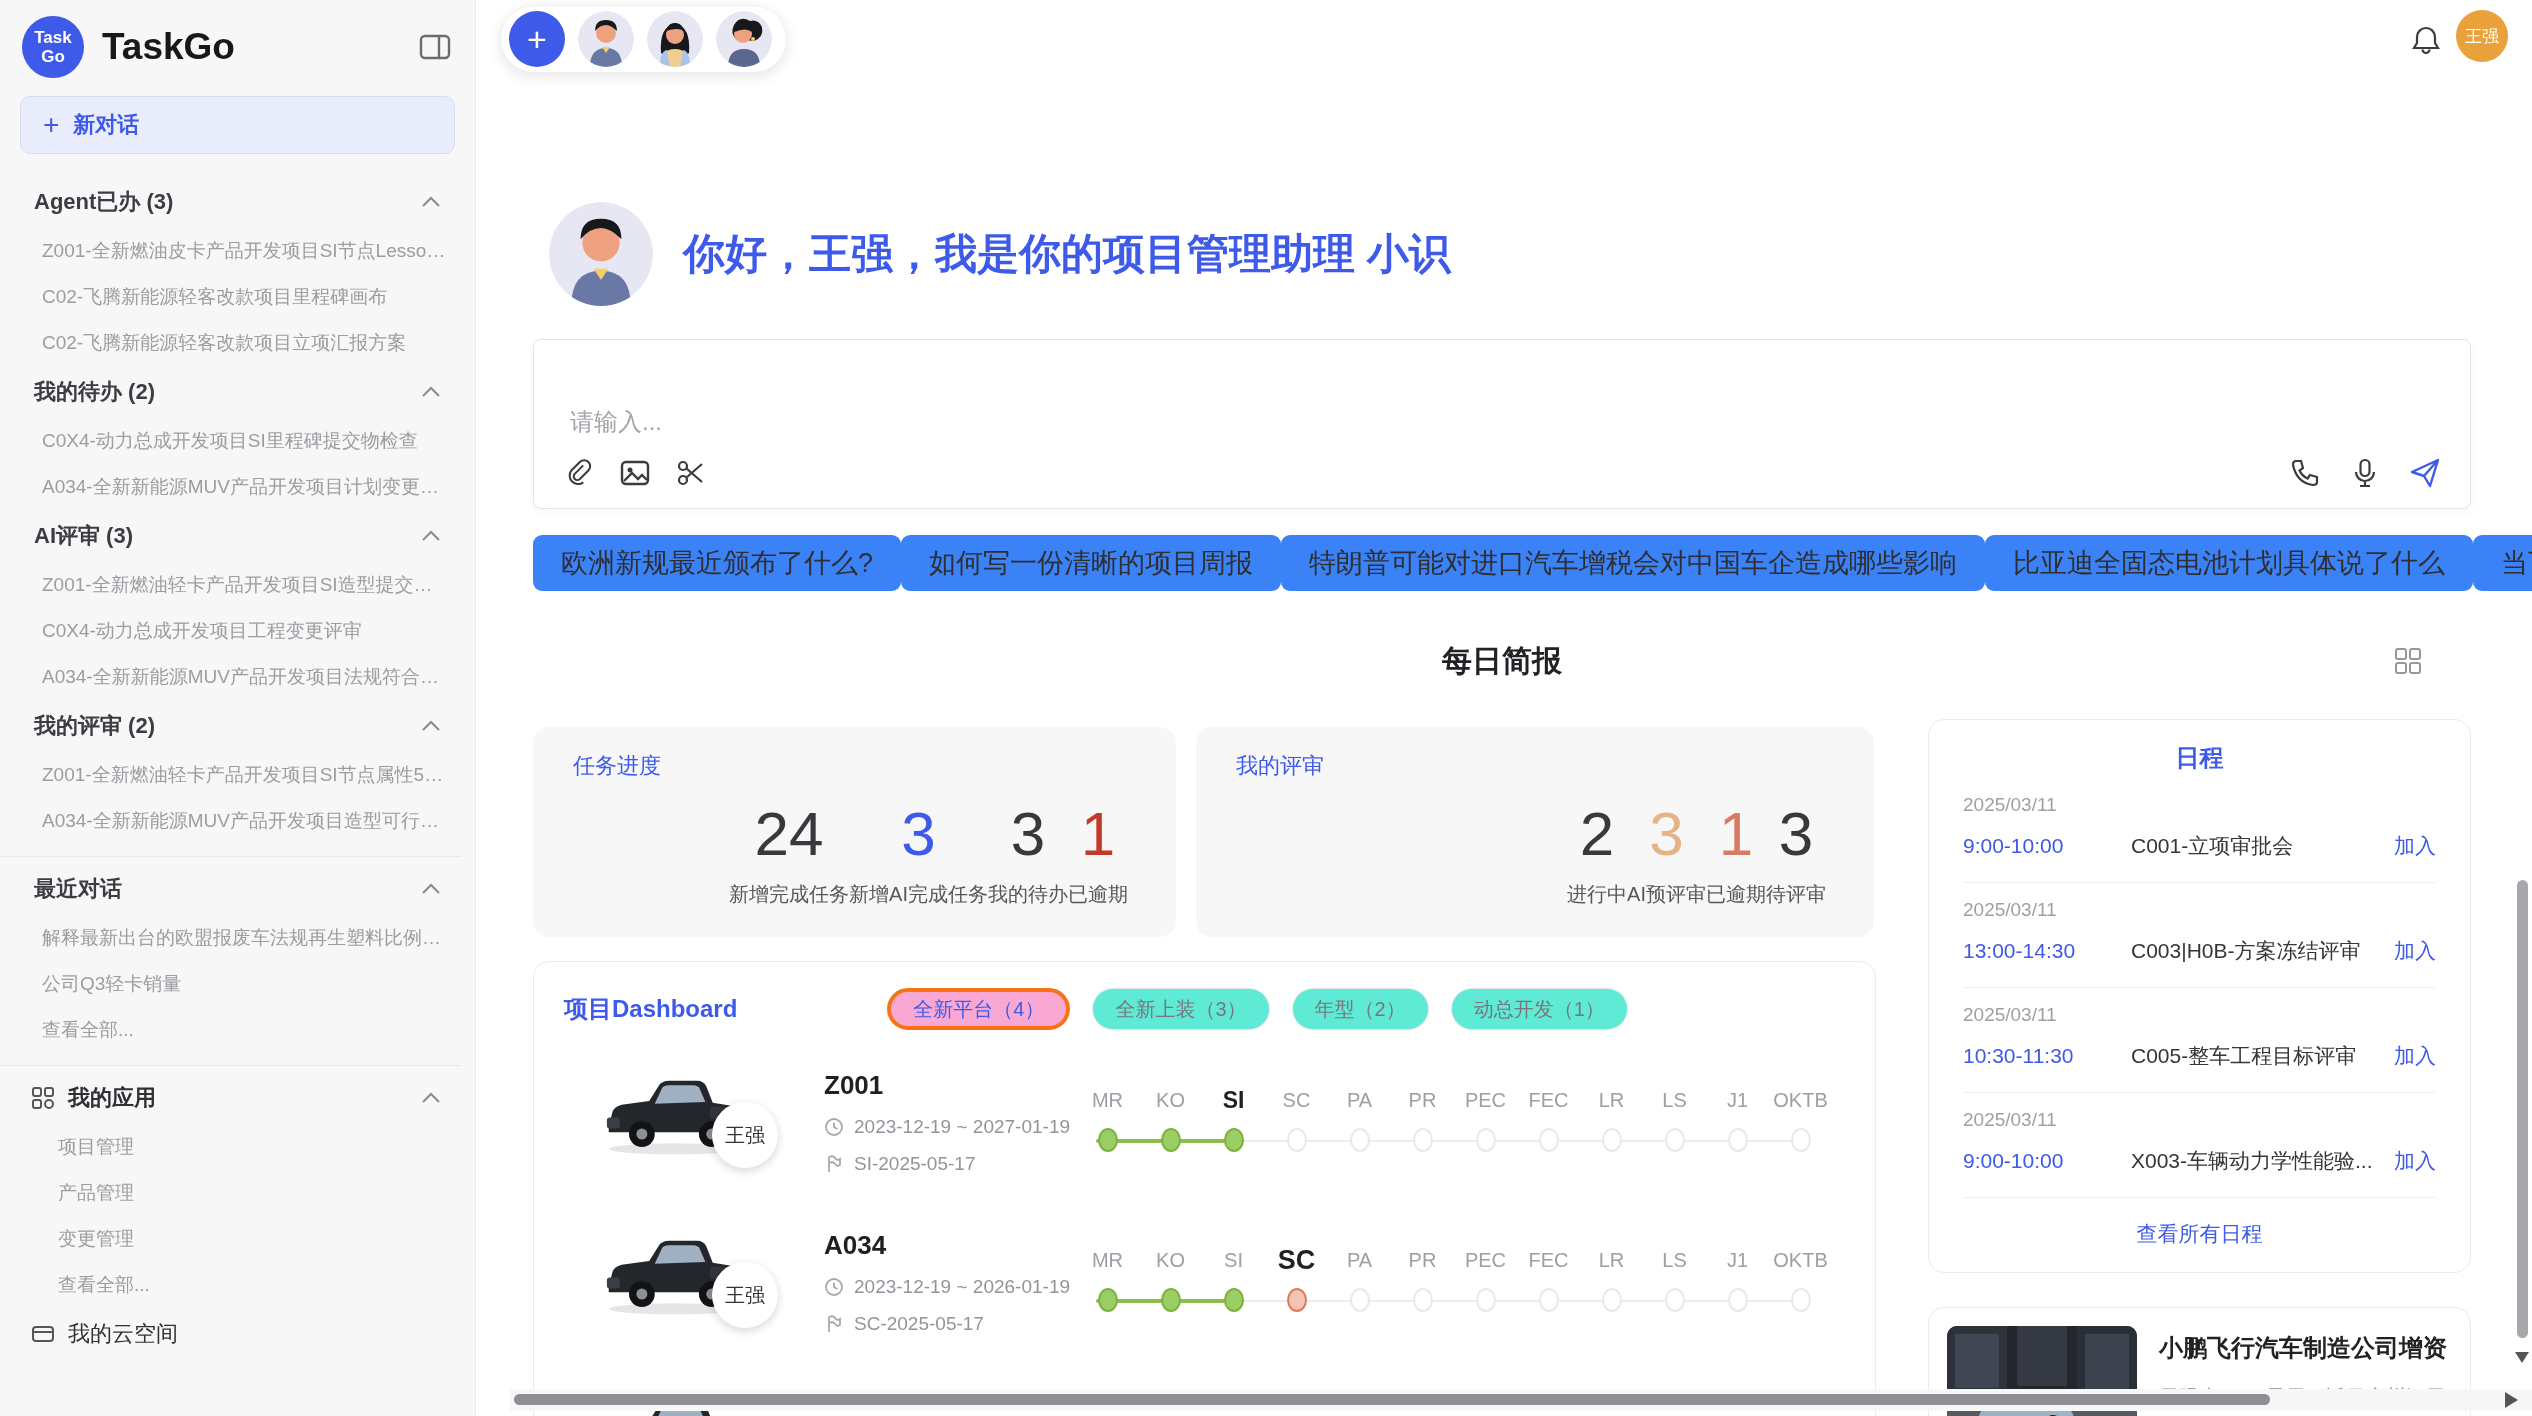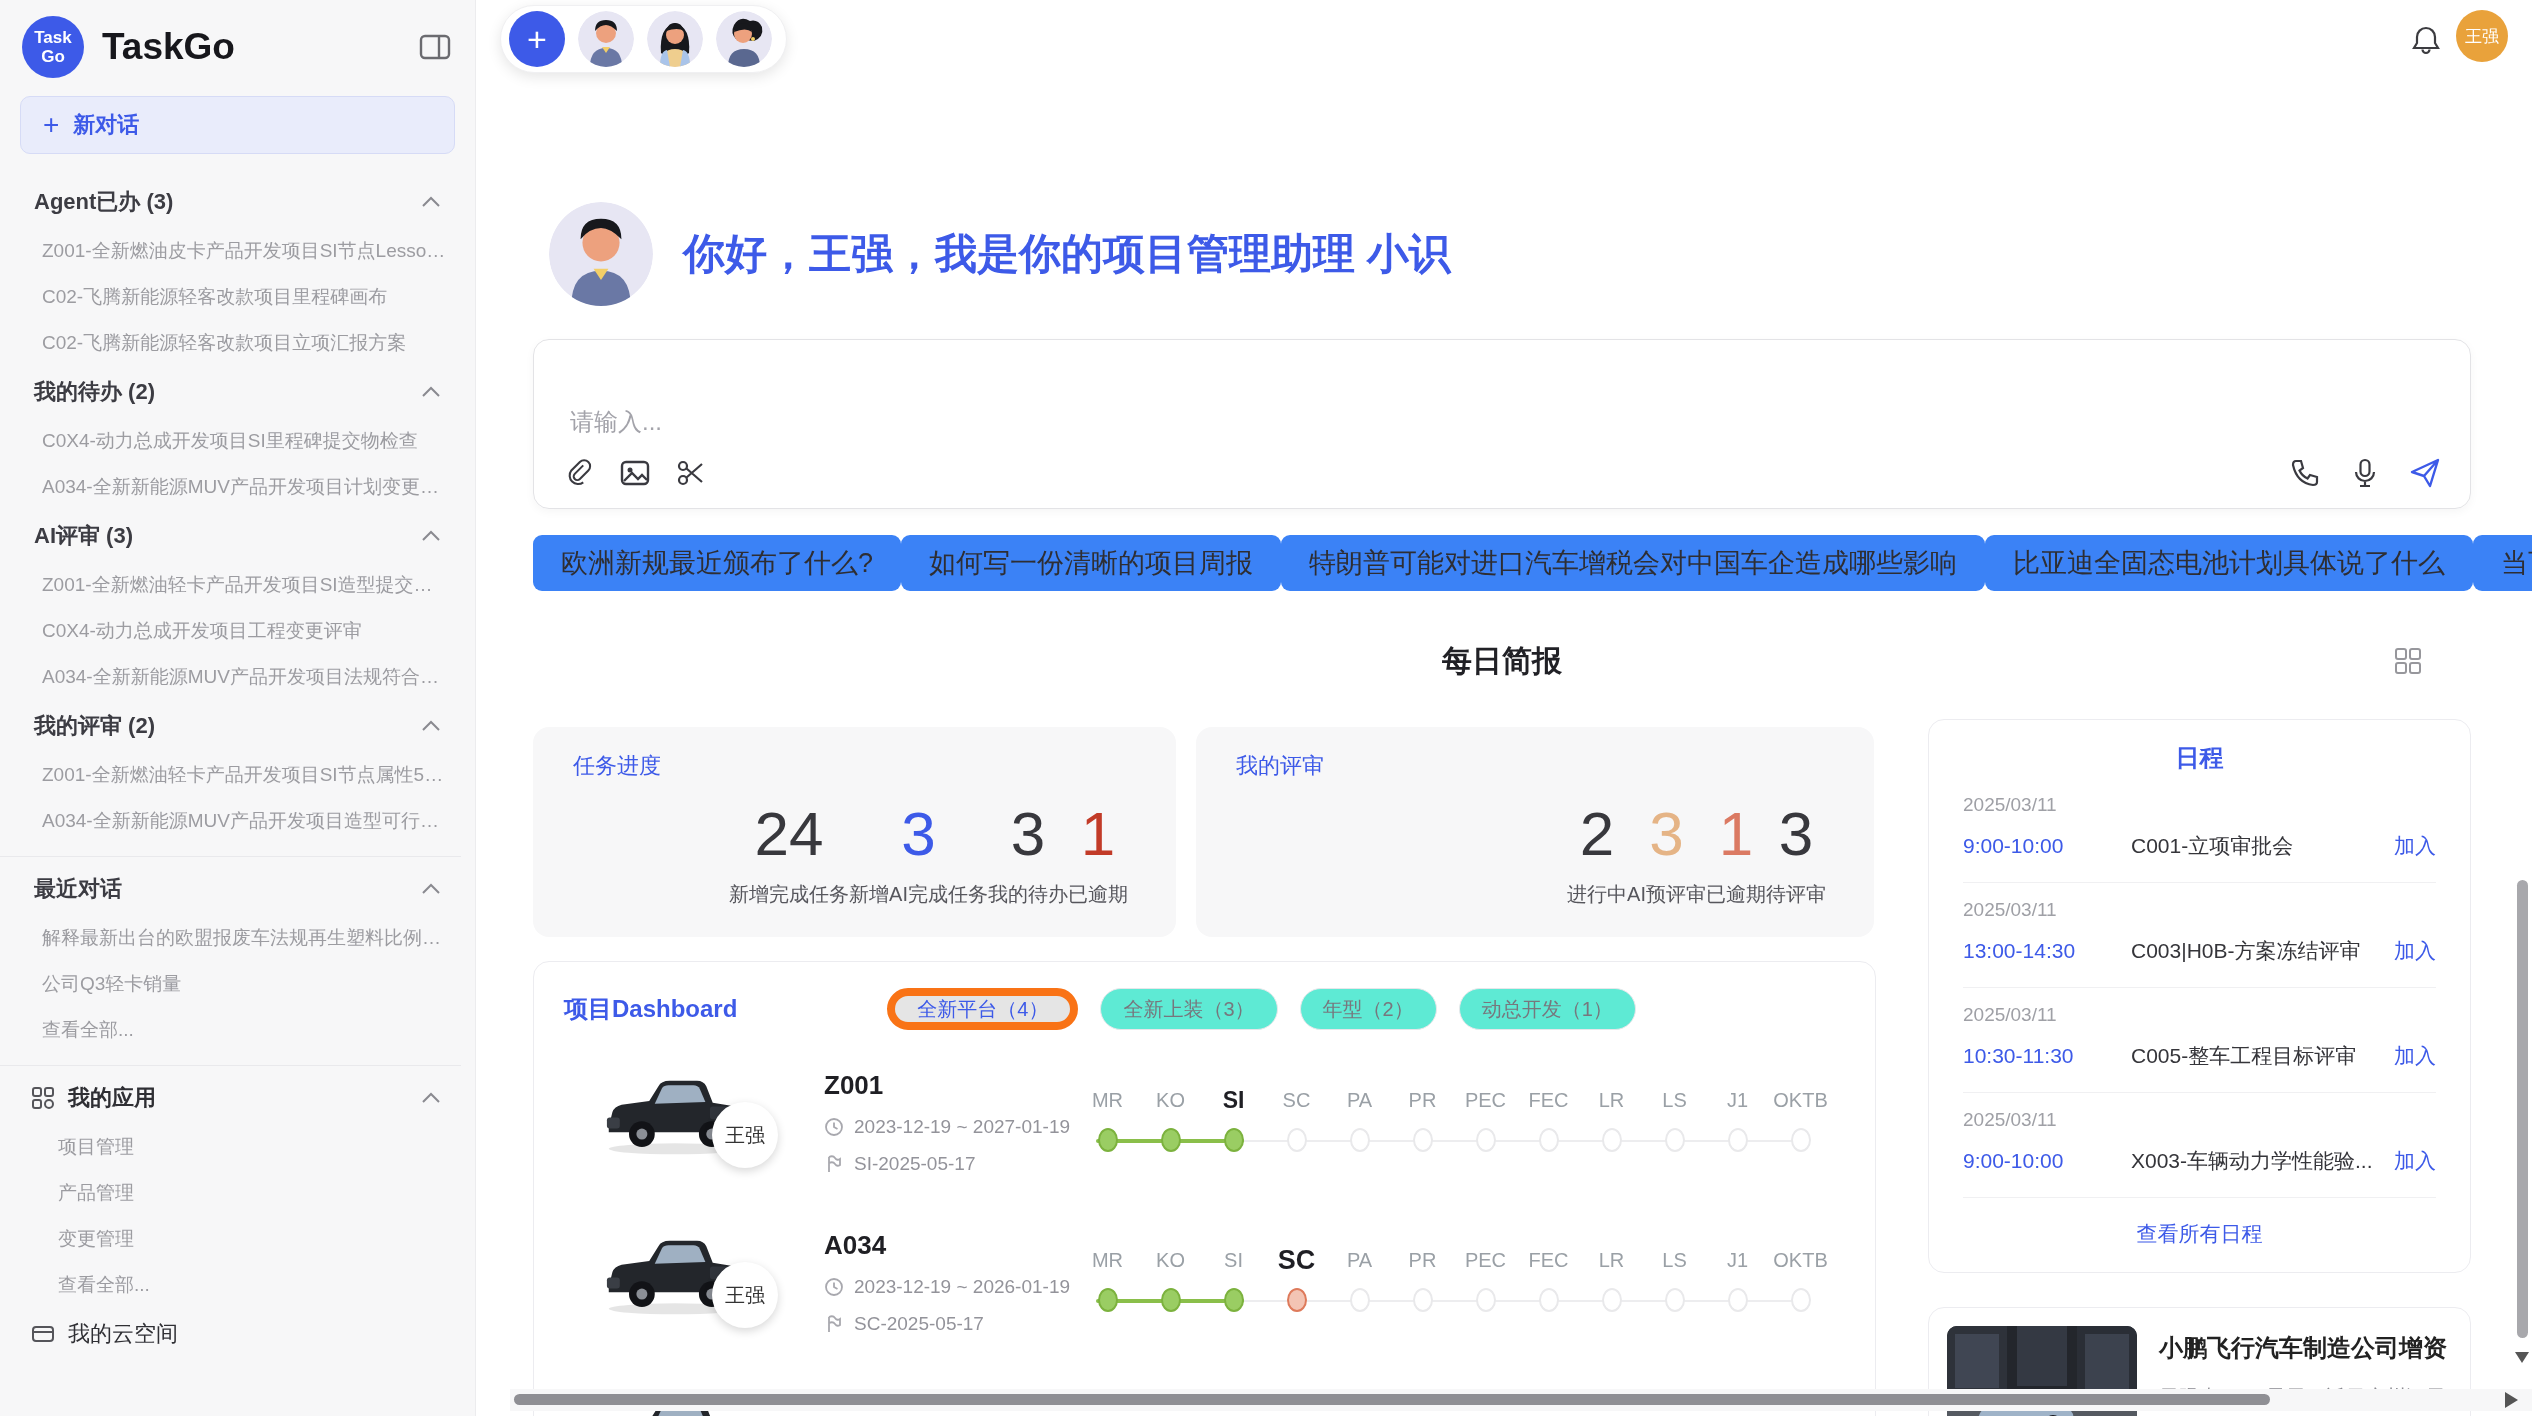--- a/index.html
+++ b/index.html
@@ -46,21 +46,21 @@
   .bell { position:absolute; right:90px; top:24px; width:32px; height:32px; cursor:pointer; }
   .user-avatar { position:absolute; right:24px; top:10px; width:52px; height:52px; border-radius:50%;
     background:#e9a23b; color:#fff; font-size:17px; display:flex; align-items:center;
     justify-content:center; cursor:pointer; }
 
   .greet { position:absolute; left:73px; top:202px; display:flex; align-items:center; }
   .greet-avatar { width:104px; height:104px; border-radius:50%; overflow:hidden; }
   .greet-text { margin-left:30px; font-size:42px; font-weight:700; color:#3d5ae8; }
 
   .input-card { position:absolute; left:57px; top:339px; width:1938px; height:170px;
-    border:1px solid #e3e3e6; border-radius:16px; box-shadow:0 3px 10px rgba(0,0,0,.04); }
+    border:1px solid #e3e3e6; border-radius:8px; box-shadow:0 3px 10px rgba(0,0,0,.04); }
   .input-ph { position:absolute; left:36px; top:66px; font-size:24px; color:#a3a3aa; }
   .tool-row-l { position:absolute; left:28px; bottom:18px; display:flex; gap:22px; }
   .tool-row-r { position:absolute; right:28px; bottom:18px; display:flex; gap:26px; align-items:center; }
   .tool-ico { width:34px; height:34px; cursor:pointer; }
 
   .chips { position:absolute; left:57px; top:535px; width:1938px; display:flex;
     justify-content:space-between; }
   .chip { background:#3b82f6; border-radius:9px; height:56px; display:flex; align-items:center;
     padding:0 28px; font-size:27px; color:#2e2e33; cursor:pointer; white-space:nowrap; }
 
@@ -84,21 +84,21 @@
   .stat-label { font-size:20px; color:#56565c; margin-top:12px; }
 
   .dash-card { margin-top:24px; border:1px solid #ececf0; border-radius:16px; background:#fff;
     height:560px; padding:26px 30px; overflow:hidden; }
   .dash-head { display:flex; align-items:center; }
   .dash-title { font-size:24px; color:#3d5ae8; font-weight:600; }
   .dash-filters { display:flex; gap:22px; margin-left:150px; }
   .filter-chip { height:42px; border-radius:22px; padding:0 22px; display:flex; align-items:center;
     font-size:20px; color:#77777d; background:#5eead4; border:1px solid #e7e7ea; cursor:pointer;
     white-space:nowrap; }
-  .filter-chip.active { background:#e5e5e5; border:8px solid #f97316; color:#3d5ae8; }
+  .filter-chip.active { background:#f9a8d4; border:4px solid #f97316; color:#3d5ae8; }
   .project-row { position:relative; height:160px; margin-top:0; display:flex; }
   .projects { margin-top:26px; }
   .truck-wrap { position:relative; width:180px; margin-left:36px; flex:none; }
   .truck { position:absolute; left:0; top:10px; width:150px; height:92px; }
   .owner-badge { position:absolute; left:112px; top:46px; width:66px; height:66px; border-radius:50%;
     background:#fff; box-shadow:0 3px 10px rgba(0,0,0,.16); display:flex; align-items:center;
     justify-content:center; font-size:20px; color:#333; z-index:2; }
   .proj-info { margin-left:44px; width:252px; flex:none; padding-top:14px; }
   .proj-name { font-size:26px; font-weight:700; color:#1f1f24; }
   .proj-meta { display:flex; align-items:center; gap:10px; margin-top:15px;

